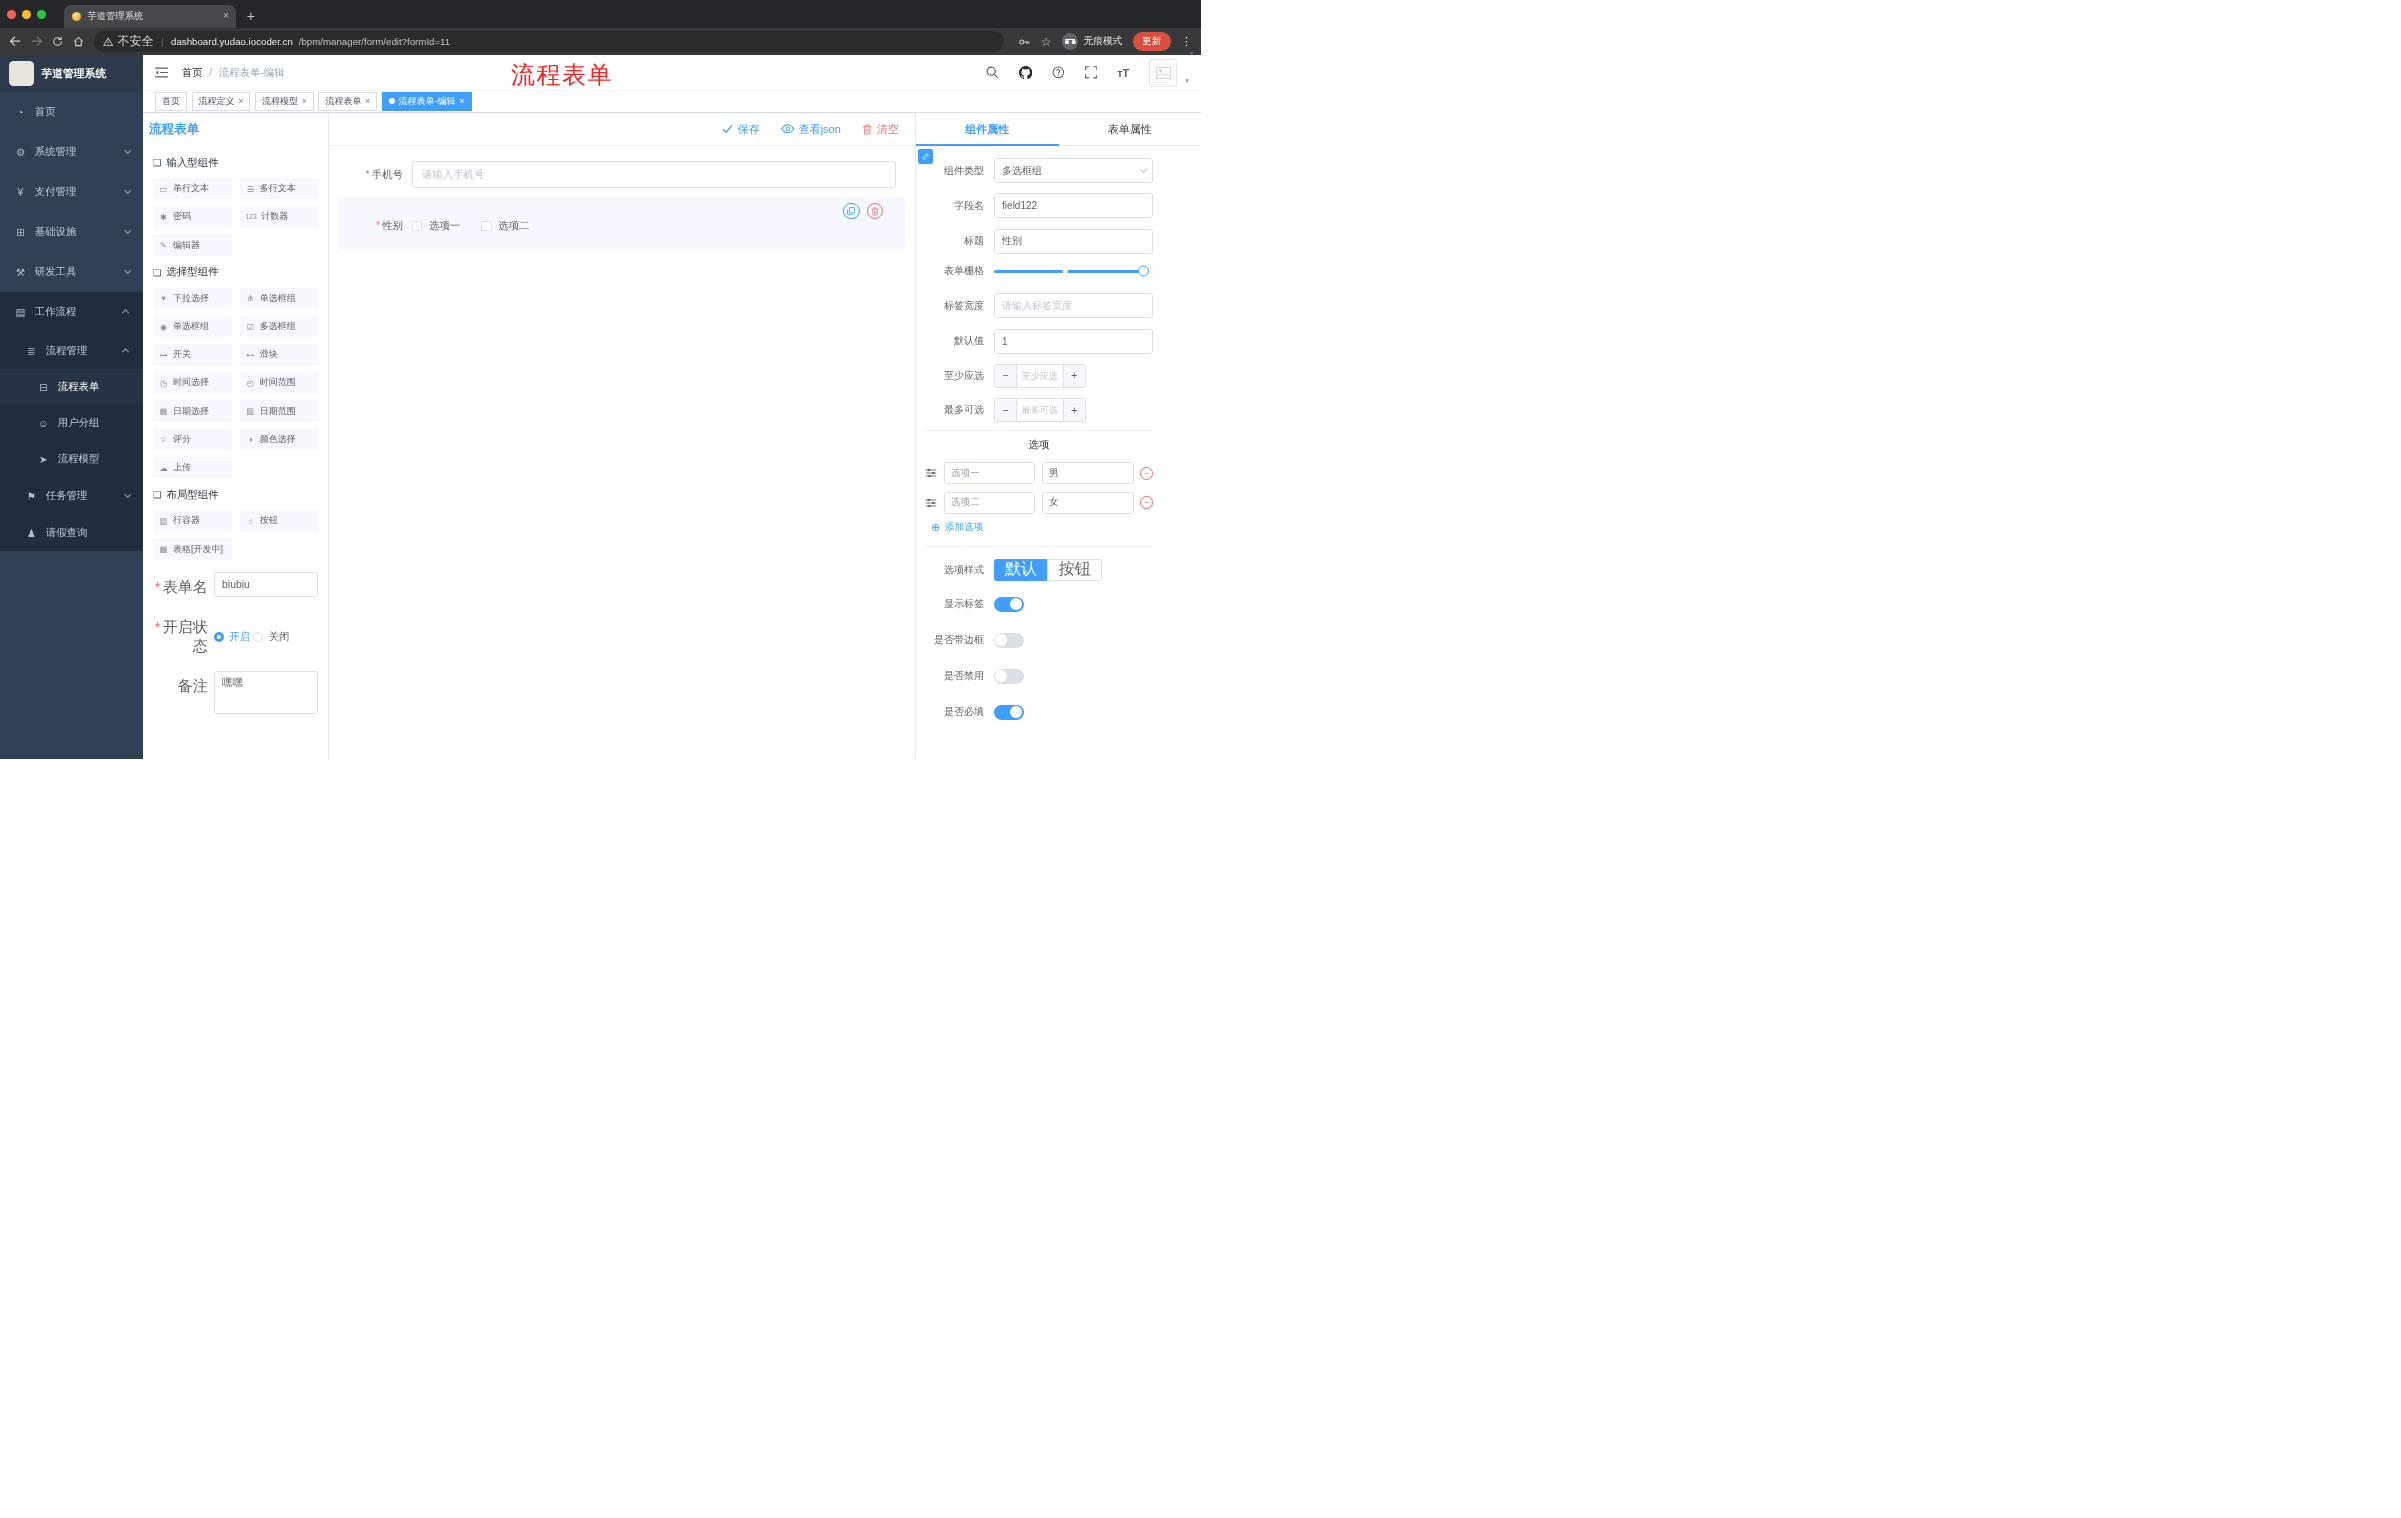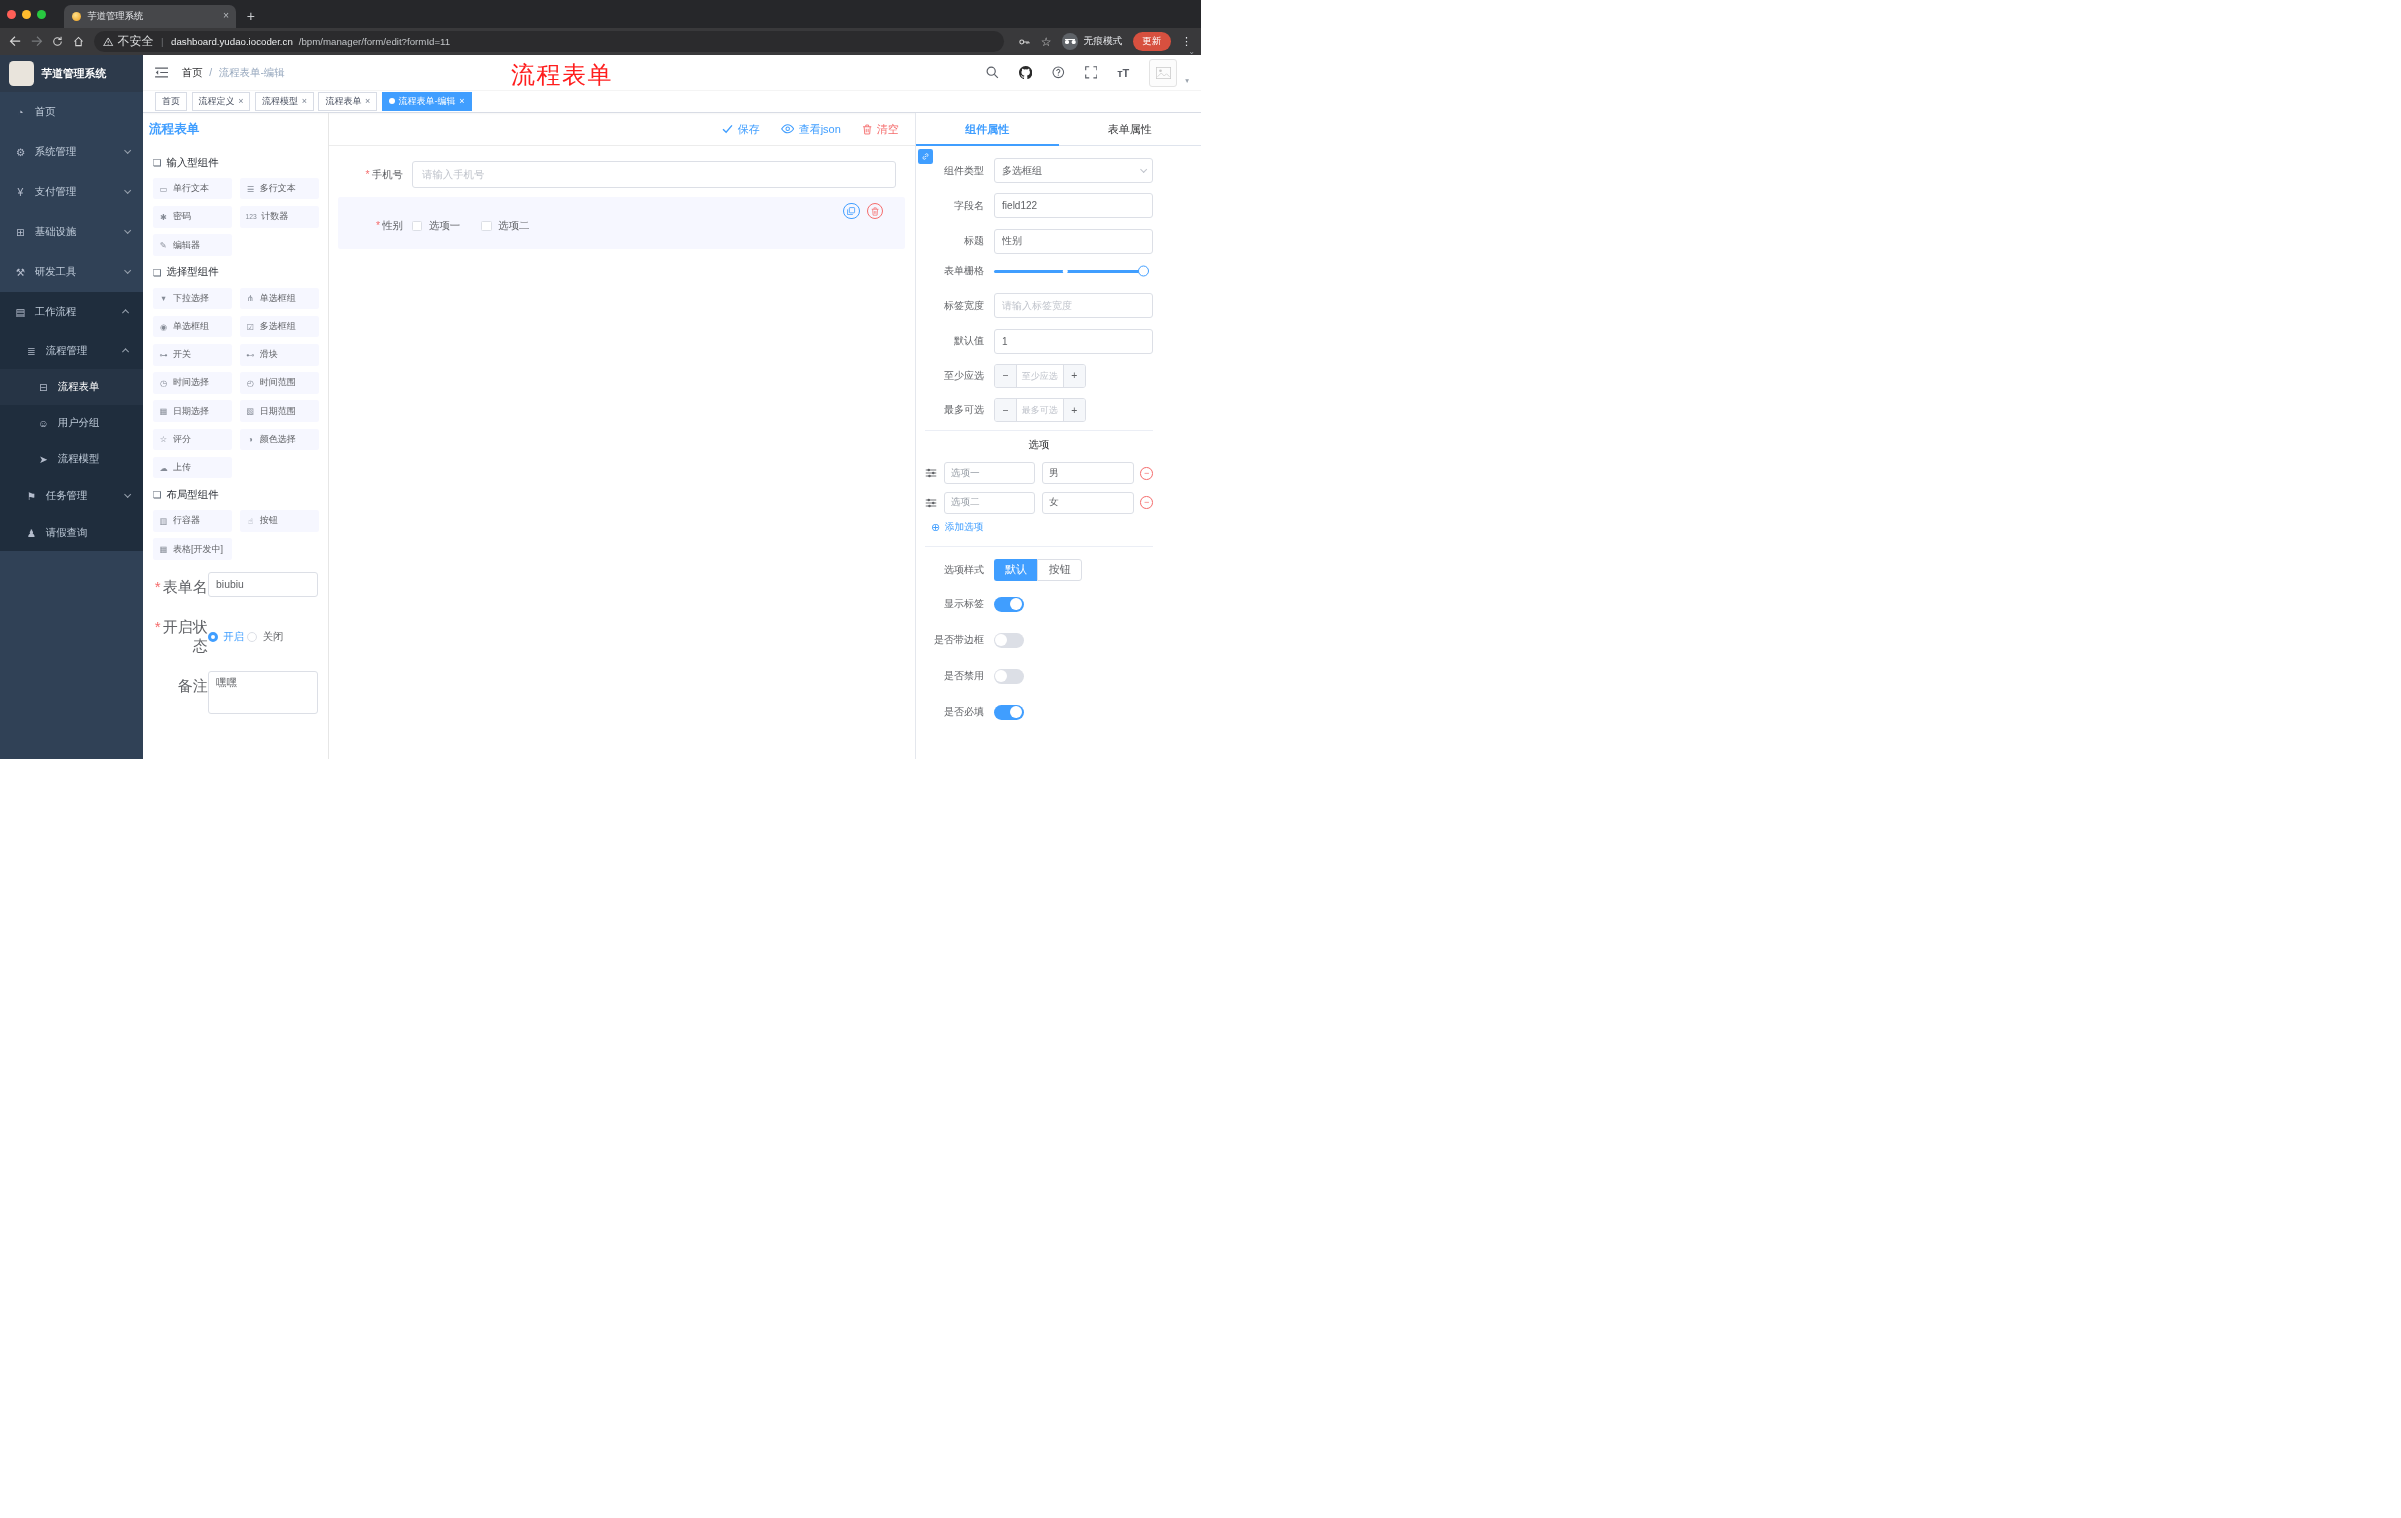--- a/index.html
+++ b/index.html
@@ -81,21 +81,21 @@
   .group-title { display:flex; align-items:center; gap:5.2px; font-size:10.4px; color:#2b2f36; margin:9.7px 0 8.2px; }
   .gt-icon { color:#5a6472; font-size:9.7px; }
   .comp-grid { display:grid; grid-template-columns:1fr 1fr; gap:6.7px 7.4px; }
   .comp-item { height:21.5px; background:#f6f7ff; border-radius:2.2px; display:flex; align-items:center; gap:4.5px;
      padding:0 6px; font-size:9px; color:#606266; cursor:move; white-space:nowrap; overflow:hidden; }
   .ci { font-size:8.2px; color:#858b96; min-width:9.7px; text-align:center; flex-shrink:0; }
   .meta-form { padding:12px 1.5px 0 0; }
   .meta-row { display:flex; margin-bottom:15px; }
   .meta-label { width:55px; flex-shrink:0; text-align:right; font-size:15px; color:#606266; padding-top:6px; }
   .req { color:#F56C6C; margin-right:2.2px; }
-  .meta-control { flex:1; margin-left:0; }
+  .meta-control { flex:1; margin-left:6px; }
   .el-input { width:100%; height:25px; border:0.7px solid #dcdfe6; border-radius:3px; padding:0 7.4px;
      font-size:10.4px; color:#606266; outline:none; background:#fff; font-family:inherit; }
   .el-input::placeholder, .el-textarea::placeholder { color:#c0c4cc; }
   .el-textarea { width:100%; height:43px; border:0.7px solid #dcdfe6; border-radius:3px; padding:4.5px 7.4px;
      font-size:10.4px; color:#606266; outline:none; resize:none; font-family:inherit; }
   .radio-group { display:flex; gap:3px; padding-top:6.7px; }
   .radio { display:flex; align-items:center; gap:5.2px; font-size:10.4px; color:#606266; cursor:pointer; }
   .rdot { width:10.4px; height:10.4px; border-radius:50%; border:0.7px solid #dcdfe6; background:#fff; }
   .rdot.on { border:3px solid #409EFF; }
   .radio.sel { color:#409EFF; }
@@ -151,21 +151,21 @@
   .opt-row { display:flex; align-items:center; gap:6.7px; margin-bottom:7.4px; }
   .drag-ic { flex-shrink:0; display:flex; cursor:grab; }
   .opt-input { flex:1; min-width:0; height:22px; border:0.7px solid #dcdfe6; border-radius:3px; padding:0 6px; font-size:9.7px; outline:none; font-family:inherit; }
   .opt-input.name { color:#9aa0a8; }
   .opt-input.val { color:#606266; }
   .rm-btn { width:12.6px; height:12.6px; flex-shrink:0; border-radius:50%; border:0.7px solid #F56C6C; color:#F56C6C;
      font-size:9px; line-height:1; display:flex; align-items:center; justify-content:center; cursor:pointer; background:#fff; }
   .add-opt { display:flex; align-items:center; gap:4.5px; color:#409EFF; font-size:9.7px; margin:3px 0 12px 6px; cursor:pointer; }
   .add-plus { font-size:11px; }
   .rb-group { display:flex; }
-  .rb { height:22px; padding:0 10.4px; border:0.7px solid #dcdfe6; background:#fff; color:#606266; font-size:11px;
+  .rb { height:22px; padding:0 10.4px; border:0.7px solid #dcdfe6; background:#fff; color:#606266; font-size:16px;
      display:flex; align-items:center; cursor:pointer; }
   .rb:first-child { border-radius:3px 0 0 3px; border-right:none; }
   .rb:last-child { border-radius:0 3px 3px 0; }
   .rb.active { background:#409EFF; border-color:#409EFF; color:#fff; }
   .style-row { margin:12px 0 16.3px; }
   .toggle-row { margin-bottom:21px; }
   .switch { width:30px; height:15px; border-radius:7.4px; background:#dcdfe6; position:relative; cursor:pointer; }
   .switch::after { content:""; position:absolute; top:1.5px; left:1.5px; width:12px; height:12px; border-radius:50%; background:#fff; }
   .switch.on { background:#409EFF; }
   .switch.on::after { left:16.3px; }

